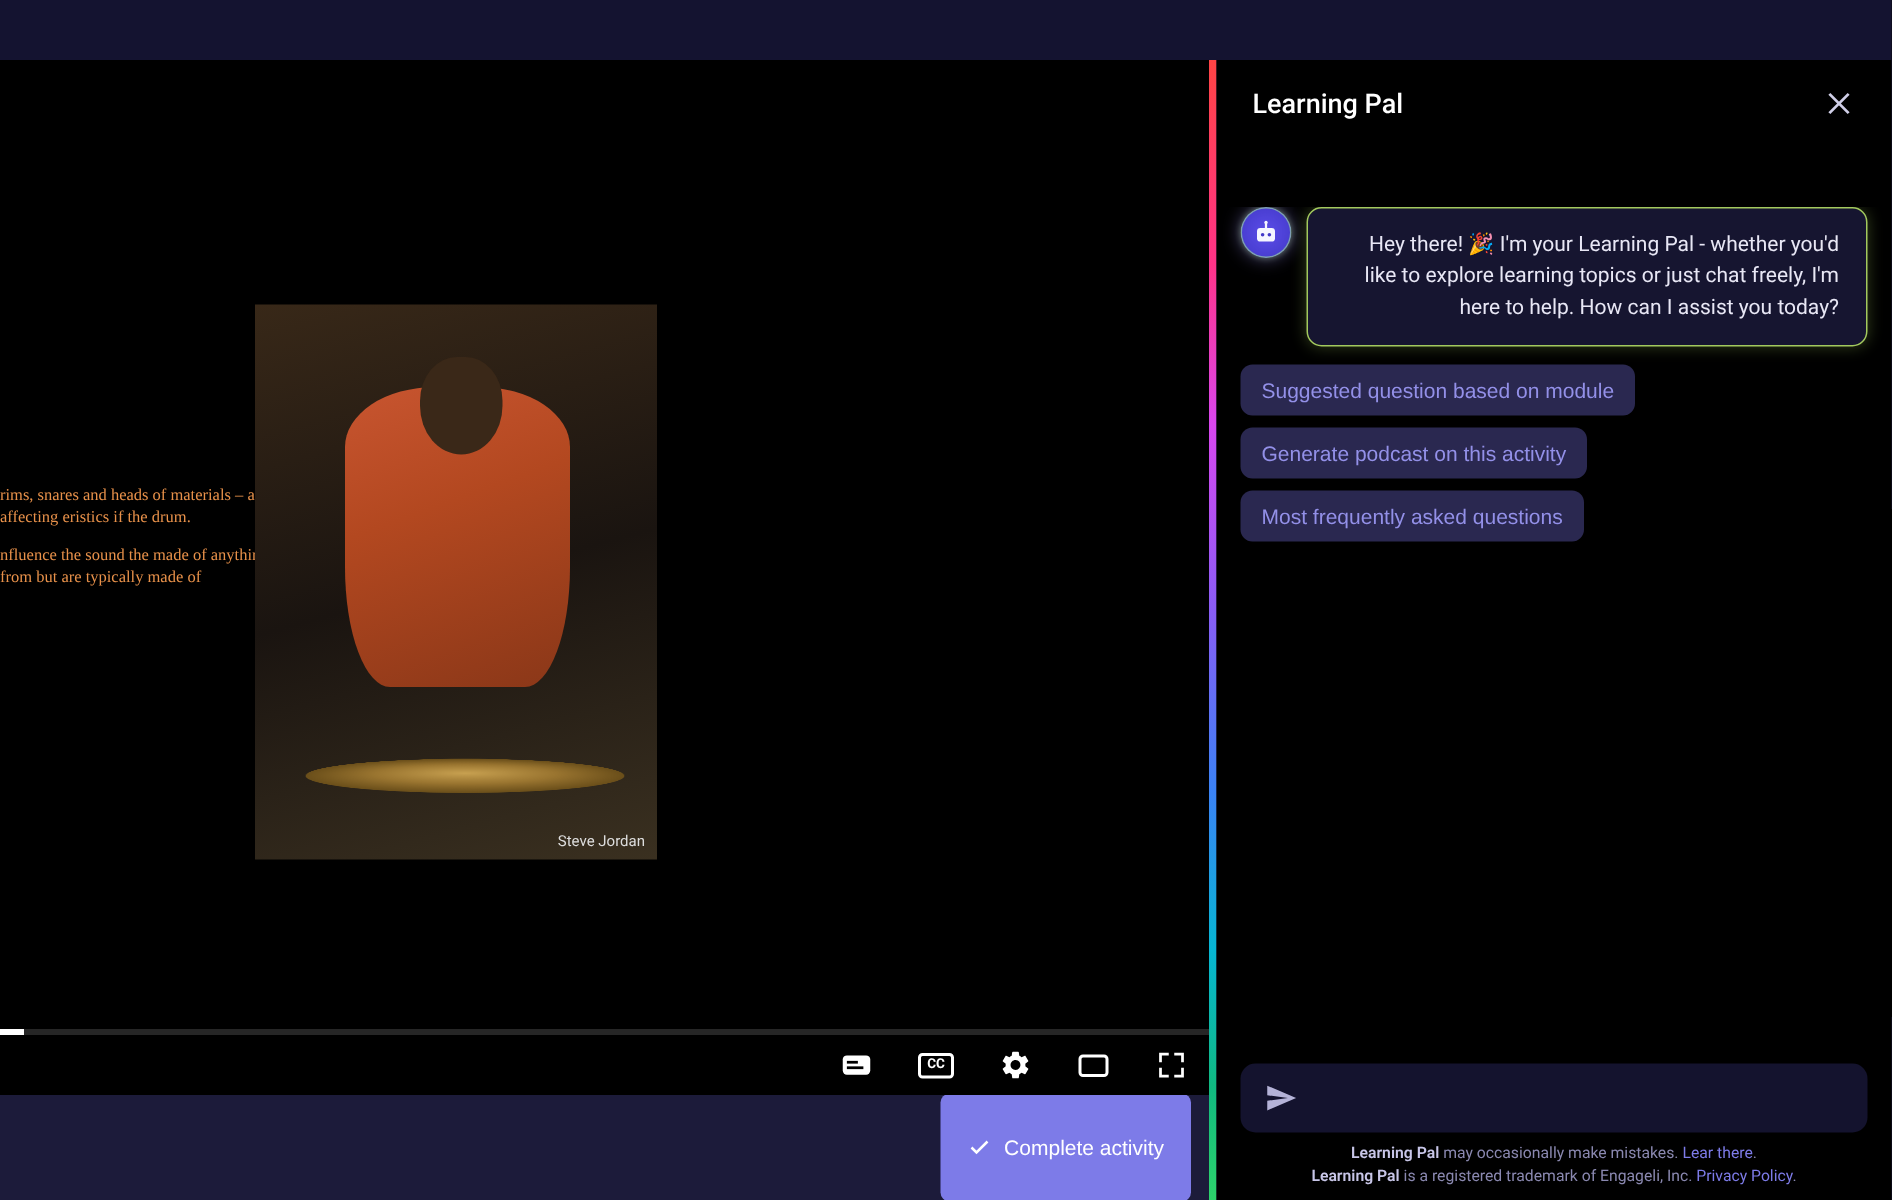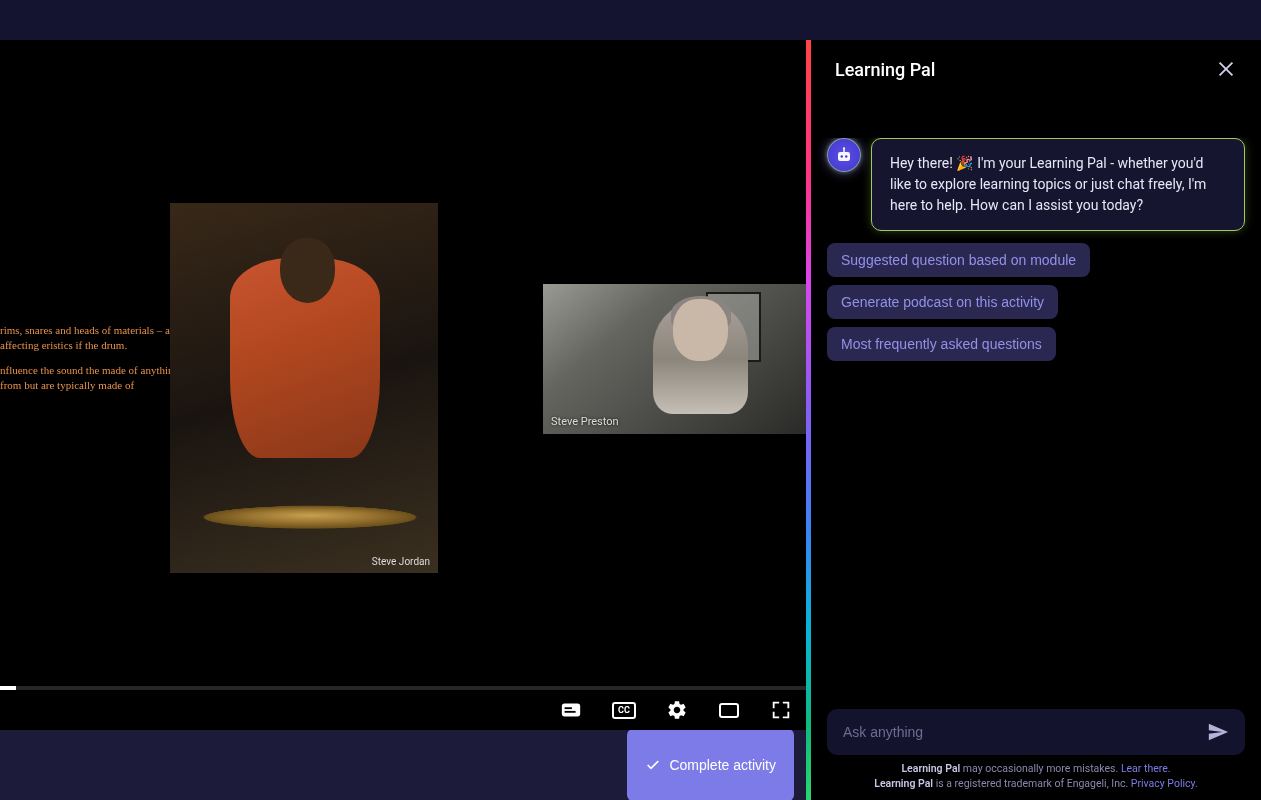--- a/index.html
+++ b/index.html
@@ -287,20 +287,21 @@
     .bot-avatar svg { width: 18px; height: 18px; fill: #f5f5ff; }
     .message-bubble {
       background: #161530;
       border: 1px solid #a3c95e;
       border-radius: 10px;
       padding: 14px 18px;
       color: #e8e7f5;
       font-size: 14px;
       line-height: 1.5;
       box-shadow: 0 0 10px rgba(163,201,94,0.3);
+      text-align: right;
     }
     .suggestions {
       display: flex;
       flex-direction: column;
       gap: 8px;
       margin-top: 4px;
     }
     .suggestion-chip {
       background: #2a2850;
       color: #9390e8;
@@ -365,27 +366,20 @@
           <p>nfluence the sound the made of anything from but are typically made of</p>
         </div>
         <div class="drummer-img">
           <div class="drummer-body"></div>
           <div class="drummer-head"></div>
           <div class="cymbal"></div>
           <div class="drummer-label">Steve Jordan</div>
         </div>
       </div>
 
-      <div class="webcam-img">
-        <div class="webcam-frame"></div>
-        <div class="webcam-person"></div>
-        <div class="webcam-hair"></div>
-        <div class="webcam-head"></div>
-        <div class="webcam-label">Steve Preston</div>
-      </div>
 
       <div class="progress-bar">
         <div class="progress-fill"></div>
       </div>
 
       <div class="video-controls">
         <div class="vc-icon">
           <svg viewBox="0 0 24 24">
               <rect x="2" y="5" width="20" height="14" rx="3" fill="#fff"></rect>
               <rect x="5" y="9" width="8" height="2" fill="#000"></rect>
@@ -448,30 +442,29 @@
 
       <div class="suggestions">
         <button class="suggestion-chip">Suggested question based on module</button>
         <button class="suggestion-chip">Generate podcast on this activity</button>
         <button class="suggestion-chip">Most frequently asked questions</button>
       </div>
     </div>
 
     <div class="chat-footer">
       <div class="chat-input-wrap">
-        <input class="chat-input" type="text" placeholder="Ask anything" style="">
         <div class="send-btn">
           <svg viewBox="0 0 24 24">
               <path d="M2 21l21-9L2 3v7l15 2-15 2v7z"></path>
             </svg>
         </div>
       </div>
       <div class="chat-disclaimer">
         <div>
-          <strong>Learning Pal</strong><span> may occasionally more mistakes. </span><a>Lear there</a><span>.</span>
+          <strong>Learning Pal</strong><span> may occasionally make mistakes. </span><a>Lear there</a><span>.</span>
         </div>
         <div>
           <strong>Learning Pal</strong><span> is a registered trademark of Engageli, Inc. </span><a>Privacy Policy</a><span>.</span>
         </div>
       </div>
     </div>
   </div>
 
 </div>
 

